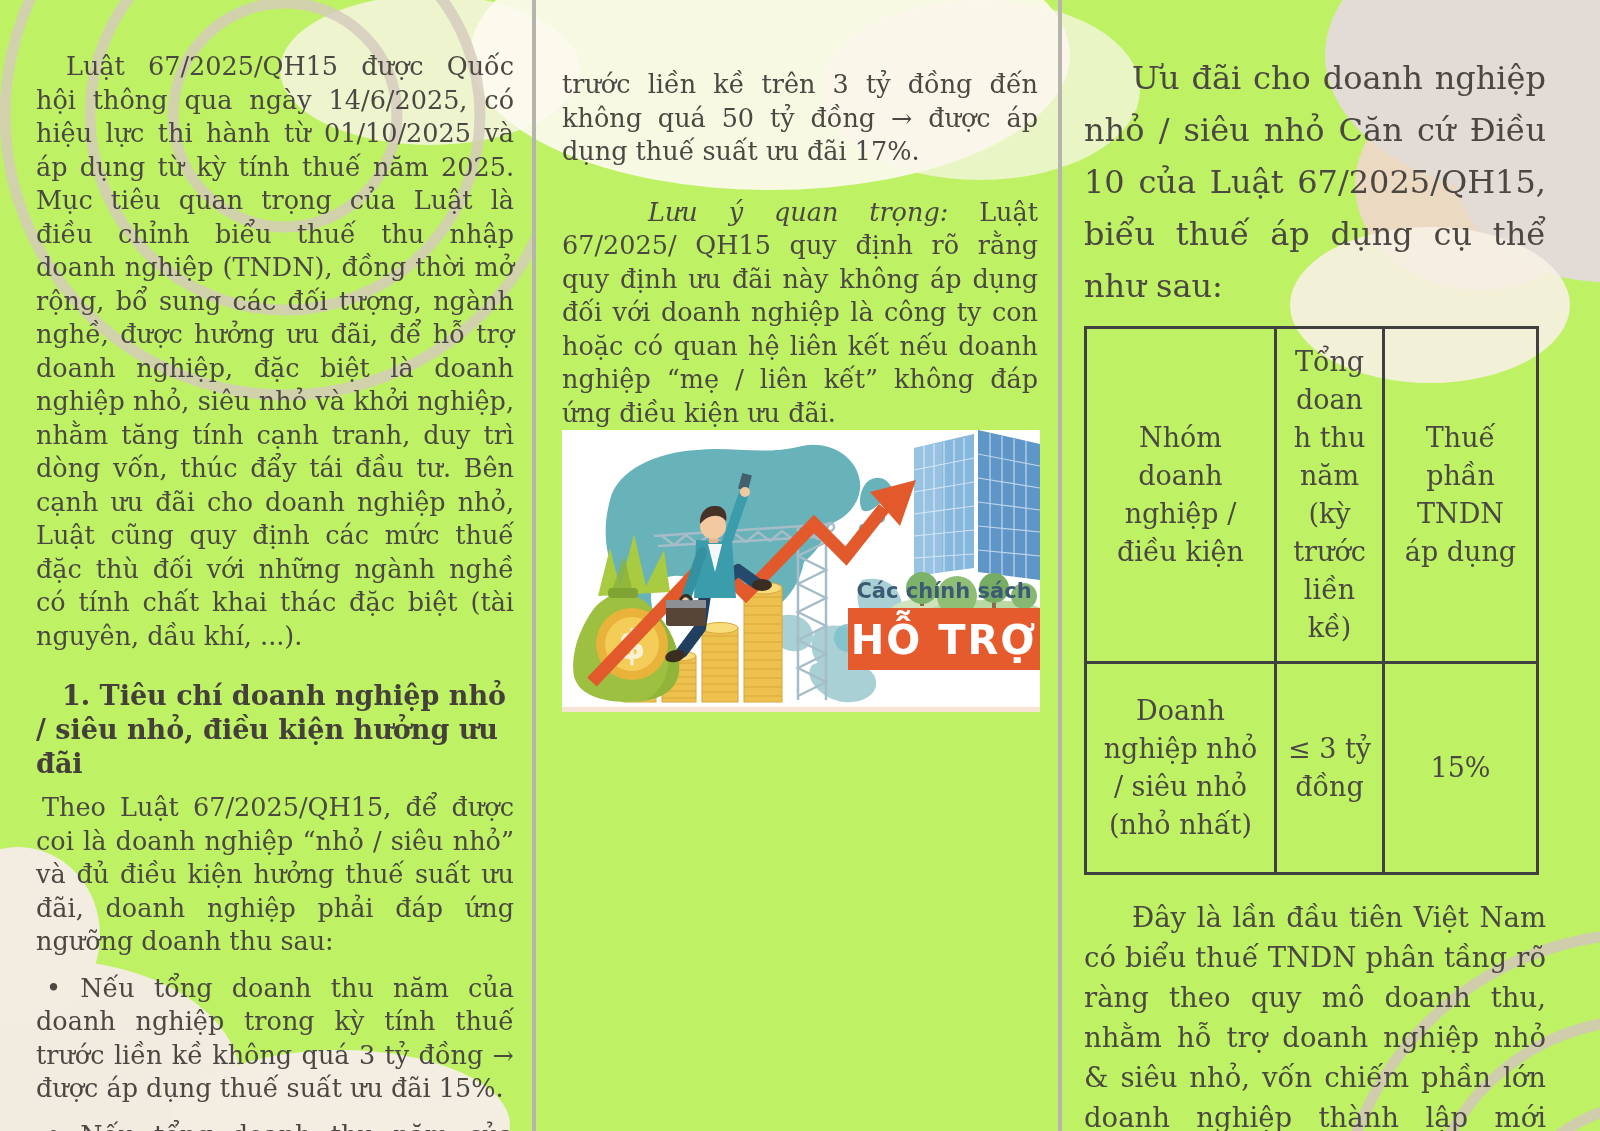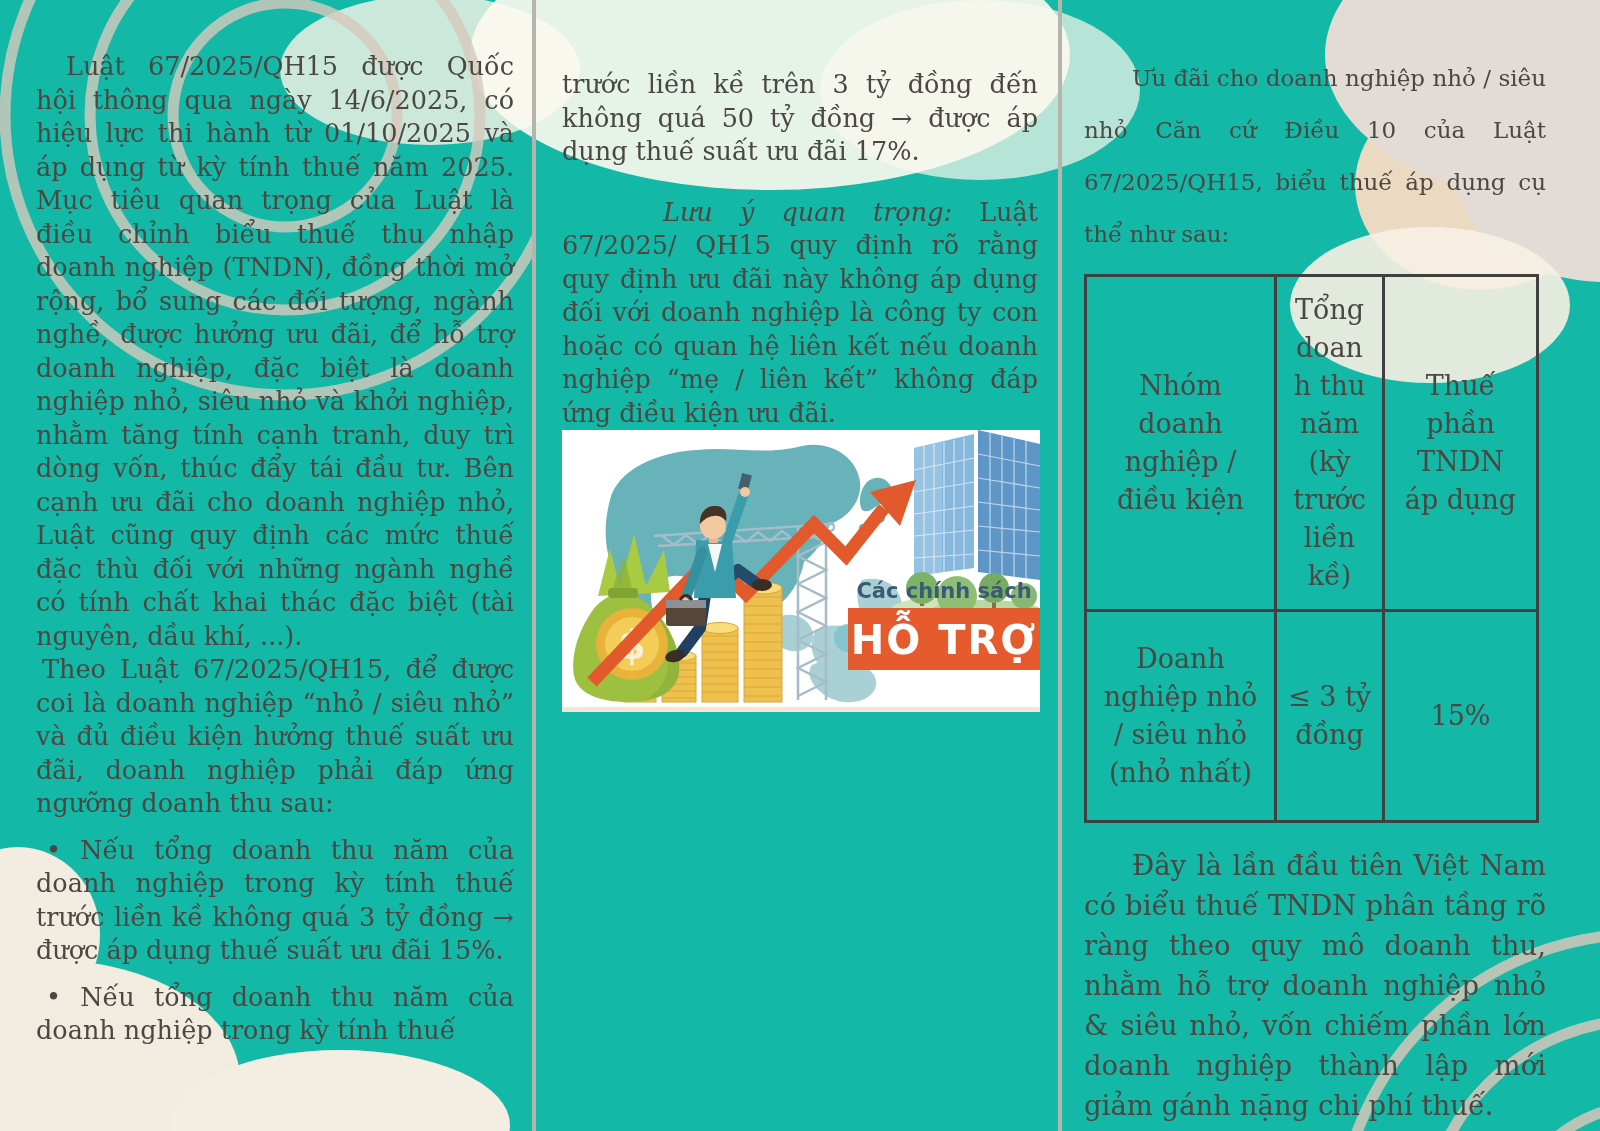--- a/index.html
+++ b/index.html
@@ -1,18 +1,18 @@
 <!DOCTYPE html>
 <html><head>
 <meta charset="utf-8">
 <style>
   html,body{margin:0;padding:0;}
   #page{
     position:relative; width:1600px; height:1131px; overflow:hidden;
-    background:#14b8a6; color:#4b4742;
+    background:#bef264; color:#4b4742;
     font-family:"DejaVu Serif", serif;
   }
   .deco{position:absolute;left:0;top:0;z-index:0;}
   .divider{
     position:absolute; top:0; width:4px; height:1131px;
     background:#b7b4ae; z-index:1;
   }
   #divider-1{left:532px;}
   #divider-2{left:1058px;}
   .col{position:absolute; top:0; z-index:2; text-align:justify;}
@@ -22,28 +22,28 @@
   .col p{margin:0; font-size:25.5px; line-height:33.5px;}
   #col-1 .p-intro{text-indent:30px;}
   #col-1 h3{
     margin:26px 0 10px 0; font-size:27px; line-height:34px;
     font-weight:bold; color:#443f3a; text-align:left; text-indent:26px;
   }
   #col-1 .p-criteria{text-indent:6px;}
   .bullet{text-indent:10px; margin-top:13px !important;}
   #col-2 .p-cont{text-indent:0;}
   #col-2 .p-note{text-indent:86px; margin-top:27px;}
-  #col-2 .p-note i{font-style:italic;margin-left:15px;}
+  #col-2 .p-note i{font-style:italic;}
   #col-2 .p-compliance{text-indent:8px; margin-top:32px;}
   #col-2 h3{
     margin:56px 0 46px 0; font-size:30px; line-height:36px;
     font-weight:bold; color:#443f3a; text-align:center;
   }
   .illus{display:block;}
-  #col-3 .p-top{font-size:23px; line-height:52px; text-indent:48px;}
+  #col-3 .p-top{font-size:32px; line-height:52px; text-indent:48px;}
   #col-3 .p-bottom{font-size:27.5px; line-height:40px; text-indent:48px; margin-top:22px;}
   table.tax{
     border-collapse:collapse; margin-top:14px; width:452px;
     table-layout:fixed;
   }
   table.tax td{
     border:3px solid #404040; text-align:center; vertical-align:middle;
     font-size:27px; line-height:38px; white-space:pre-line;
     padding:14px 4px; color:#4b4742;
   }
@@ -84,20 +84,21 @@
       <circle cx="1642" cy="1238" r="218"></circle>
       <circle cx="1642" cy="1238" r="304"></circle>
     </g>
   </svg>
 
   <div class="divider" id="divider-1"></div>
   <div class="divider" id="divider-2"></div>
 
   <div class="col" id="col-1">
     <p class="p-intro">Luật 67/2025/QH15 được Quốc hội thông qua ngày 14/6/2025, có hiệu lực thi hành từ 01/10/2025 và áp dụng từ kỳ tính thuế năm 2025. Mục tiêu quan trọng của Luật là điều chỉnh biểu thuế thu nhập doanh nghiệp (TNDN), đồng thời mở rộng, bổ sung các đối tượng, ngành nghề, được hưởng ưu đãi, để hỗ trợ doanh nghiệp, đặc biệt là doanh nghiệp nhỏ, siêu nhỏ và khởi nghiệp, nhằm tăng tính cạnh tranh, duy trì dòng vốn, thúc đẩy tái đầu tư. Bên cạnh ưu đãi cho doanh nghiệp nhỏ, Luật cũng quy định các mức thuế đặc thù đối với những ngành nghề có tính chất khai thác đặc biệt (tài nguyên, dầu khí, ...).</p>
+    <h3>1. Tiêu chí doanh nghiệp nhỏ / siêu nhỏ, điều kiện hưởng ưu đãi</h3>
     <p class="p-criteria">Theo Luật 67/2025/QH15, để được coi là doanh nghiệp “nhỏ / siêu nhỏ” và đủ điều kiện hưởng thuế suất ưu đãi, doanh nghiệp phải đáp ứng ngưỡng doanh thu sau:</p>
     <p class="bullet">• Nếu tổng doanh thu năm của doanh nghiệp trong kỳ tính thuế trước liền kề không quá 3 tỷ đồng → được áp dụng thuế suất ưu đãi 15%.</p>
     <p class="bullet">• Nếu tổng doanh thu năm của doanh nghiệp trong kỳ tính thuế</p>
   </div>
 
   <div class="col" id="col-2">
     <p class="p-cont">trước liền kề trên 3 tỷ đồng đến không quá 50 tỷ đồng → được áp dụng thuế suất ưu đãi 17%.</p>
     <p class="p-note"><i>Lưu ý quan trọng:</i><span> Luật 67/2025/ QH15 quy định rõ rằng quy định ưu đãi này không áp dụng đối với doanh nghiệp là công ty con hoặc có quan hệ liên kết nếu doanh nghiệp “mẹ / liên kết” không đáp ứng điều kiện ưu đãi.</span></p>
 
     <svg class="illus" width="478" height="282" viewBox="0 0 478 282">

